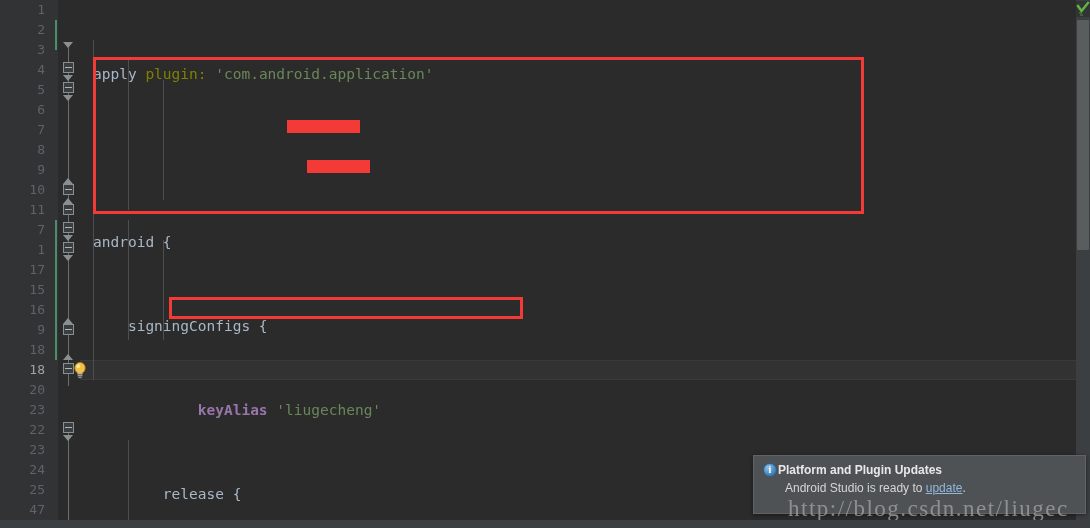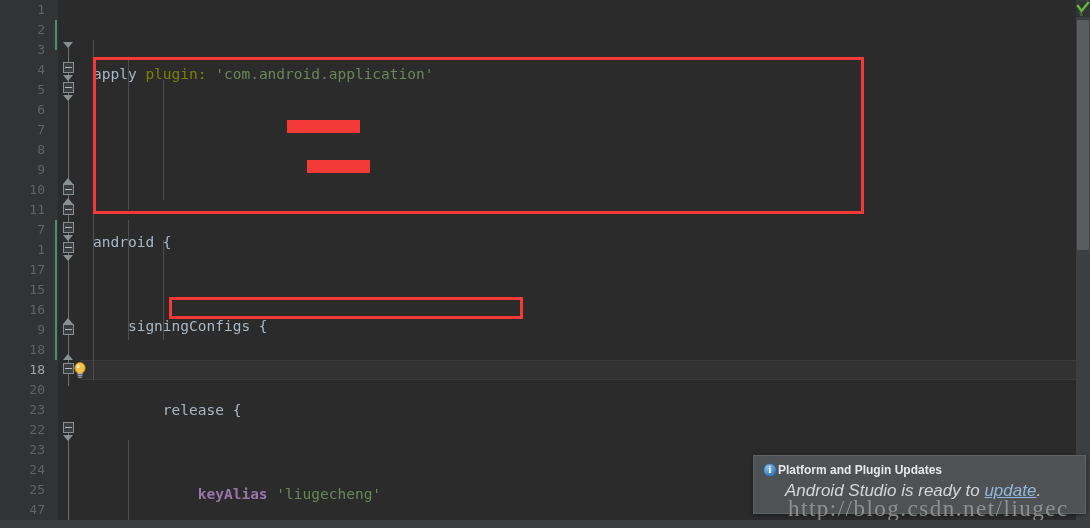--- a/index.html
+++ b/index.html
@@ -206,23 +206,22 @@
     flex: 0 0 auto;
   }
   .balloon-title {
     margin-left: 1px;
     font-size: 12px;
     font-weight: bold;
     color: #e8e8e8;
   }
   .balloon-body {
     margin: 4px 0 0 31px;
-    font-size: 17px;
+    font-size: 12px;
     color: #d6d6d6;
-    font-style: italic;
   }
   .balloon-link {
     color: #93b7dd;
     text-decoration: underline;
   }
 
   
   .watermark {
     position: absolute;
     left: 788px; top: 496px;
@@ -269,24 +268,24 @@
       
       <div class="cl">&nbsp;</div>
 
       
       <div class="cl"><span class="t-def">android {</span></div>
 
       
       <div class="cl">    <span class="t-def">signingConfigs {</span></div>
 
       
+      <div class="cl">            <span class="t-prop">keyAlias</span> <span class="t-str">'liugecheng'</span></div>
+
+      
       <div class="cl">        <span class="t-def">release {</span></div>
-
-      
-      <div class="cl">            <span class="t-prop">keyAlias</span> <span class="t-str">'liugecheng'</span></div>
 
       
       
 
       
       
 
       
       
 

